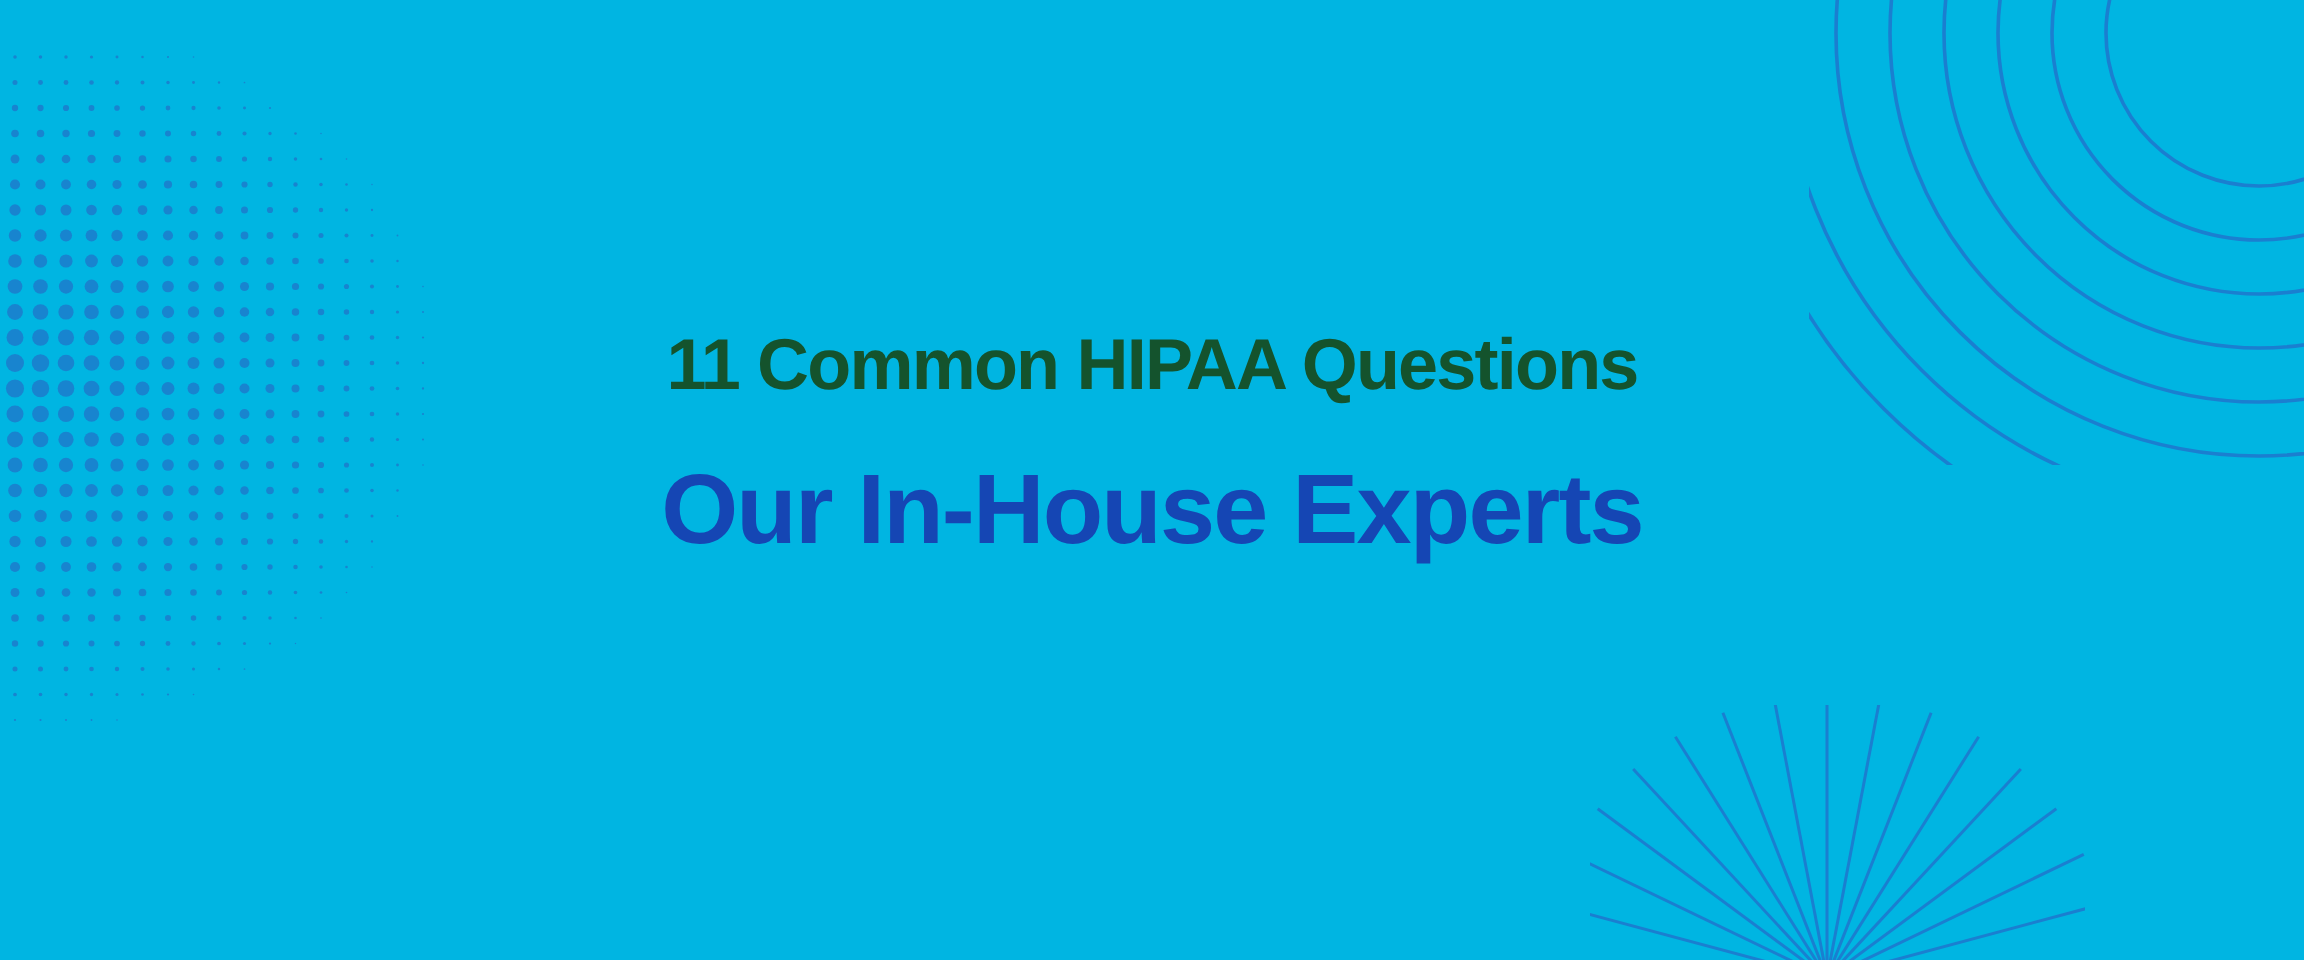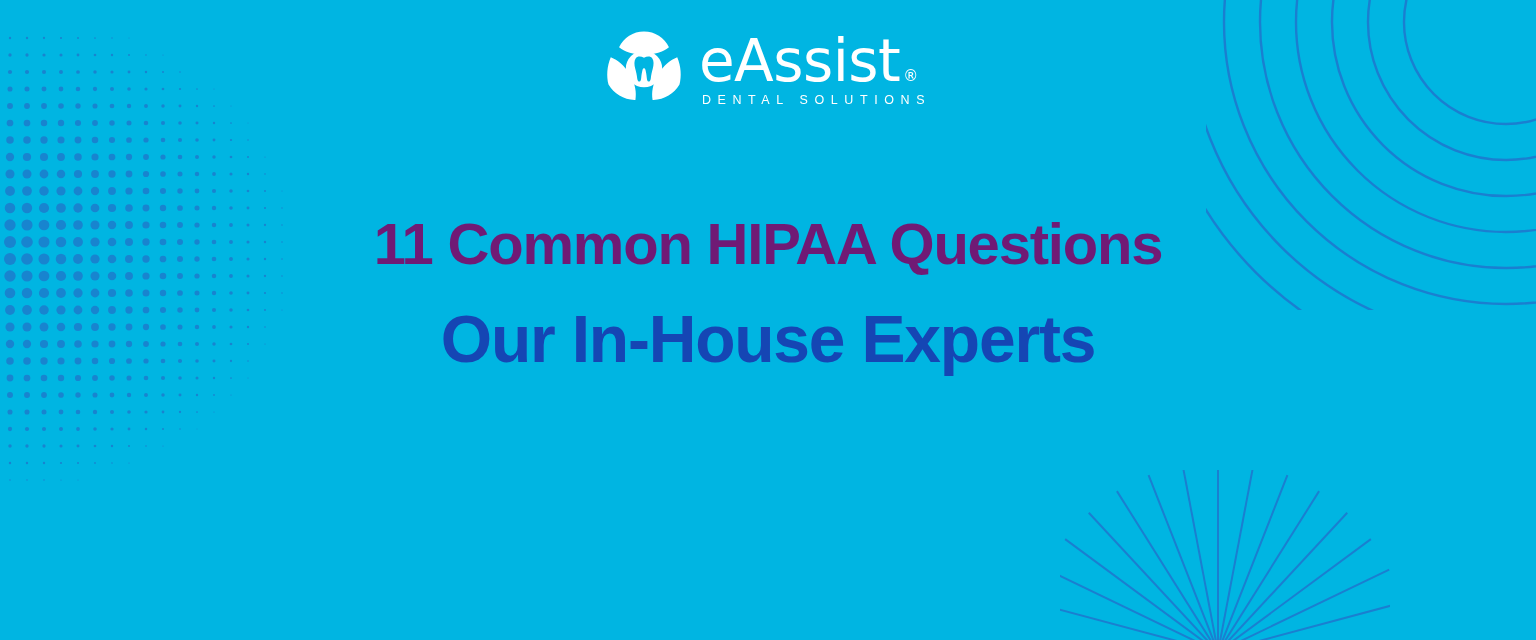--- a/index.html
+++ b/index.html
@@ -118,22 +118,22 @@
 
   .headline-line {
     display: block;
     font-family: "Liberation Sans", sans-serif;
     font-weight: bold;
     letter-spacing: -1.2px;
     white-space: nowrap;
   }
 
   #headline-line-1 {
-    color: #701a75;
-    font-size: 58px;
+    color: #14532d;
+    font-size: 48px;
     line-height: 96px;
   }
 
   #headline-line-2 {
     color: #1546b4;
     font-size: 66px;
     line-height: 94px;
   }
 
   #headline-line-3 {
@@ -532,71 +532,20 @@
       <circle cx="300" cy="22" r="102" fill="none" stroke="#1a7fd0" stroke-width="2.4"></circle>
       <circle cx="300" cy="22" r="138" fill="none" stroke="#1a7fd0" stroke-width="2.4"></circle>
       <circle cx="300" cy="22" r="174" fill="none" stroke="#1a7fd0" stroke-width="2.4"></circle>
       <circle cx="300" cy="22" r="210" fill="none" stroke="#1a7fd0" stroke-width="2.4"></circle>
       <circle cx="300" cy="22" r="246" fill="none" stroke="#1a7fd0" stroke-width="2.4"></circle>
       <circle cx="300" cy="22" r="282" fill="none" stroke="#1a7fd0" stroke-width="2.4"></circle>
       <circle cx="300" cy="22" r="318" fill="none" stroke="#1a7fd0" stroke-width="2.4"></circle>
       <circle cx="300" cy="22" r="354" fill="none" stroke="#1a7fd0" stroke-width="2.4"></circle>
     </svg>
 
-  <div id="logo-block">
-
-    <svg id="logo-mark" viewBox="0 0 100 100" aria-hidden="true">
-      <g fill="#ffffff">
-
-        <path d="M50 2
-                 C 64 2 76 10 82 22
-                 C 74 28 64 31.5 50 31.5
-                 C 36 31.5 26 28 18 22
-                 C 24 10 36 2 50 2 Z"></path>
-
-        <path d="M95.5 70
-                 C 88.5 82 75.5 90 61 89.6
-                 C 59.5 80 61 69.5 68 57.4
-                 C 75 45.3 83.7 38.6 92.6 35
-                 C 97.6 46.6 98.2 59.5 95.5 70 Z"></path>
-
-        <path d="M4.5 70
-                 C 1.8 59.5 2.4 46.6 7.4 35
-                 C 16.3 38.6 25 45.3 32 57.4
-                 C 39 69.5 40.5 80 39 89.6
-                 C 24.5 90 11.5 82 4.5 70 Z"></path>
-
-        <circle cx="50" cy="50" r="23.5"></circle>
-      </g>
-
-      <path d="M50 35.5
-               C 45.5 33.2 41.2 33.6 39.3 36.4
-               C 37.2 39.5 37.4 44.4 38.7 49.2
-               C 39.9 53.6 40.9 57.6 41.3 62.1
-               C 41.6 65 42.9 66.3 44.3 66
-               C 45.6 65.7 46.1 64.1 46.4 61.4
-               C 46.8 57.8 47.3 54.2 48 51.6
-               C 48.5 49.8 49.1 49 50 49
-               C 50.9 49 51.5 49.8 52 51.6
-               C 52.7 54.2 53.2 57.8 53.6 61.4
-               C 53.9 64.1 54.4 65.7 55.7 66
-               C 57.1 66.3 58.4 65 58.7 62.1
-               C 59.1 57.6 60.1 53.6 61.3 49.2
-               C 62.6 44.4 62.8 39.5 60.7 36.4
-               C 58.8 33.6 54.5 33.2 50 35.5 Z" fill="#00b5e2"></path>
-    </svg>
-
-    <div id="logo-wordmark-group">
-      <div id="logo-wordmark-row">
-        <span id="logo-wordmark">eAssist</span>
-        <span id="logo-registered">®</span>
-      </div>
-      <div id="logo-tagline">DENTAL SOLUTIONS</div>
-    </div>
-  </div>
 
   <div id="headline-block">
     <span class="headline-line" id="headline-line-1">11 Common HIPAA Questions</span>
     <span class="headline-line" id="headline-line-3">Our In-House Experts</span>
   </div>
 
   <svg class="deco" id="sunburst-rays" viewBox="0 0 330 170" aria-hidden="true">
       <line x1="146.41" y1="178.89" x2="-25.53" y2="132.82" stroke="#1a7fd0" stroke-width="2"></line>
       <line x1="147.19" y1="176.79" x2="-13.18" y2="99.56" stroke="#1a7fd0" stroke-width="2"></line>
       <line x1="148.34" y1="174.87" x2="5.13" y2="69.17" stroke="#1a7fd0" stroke-width="2"></line>

